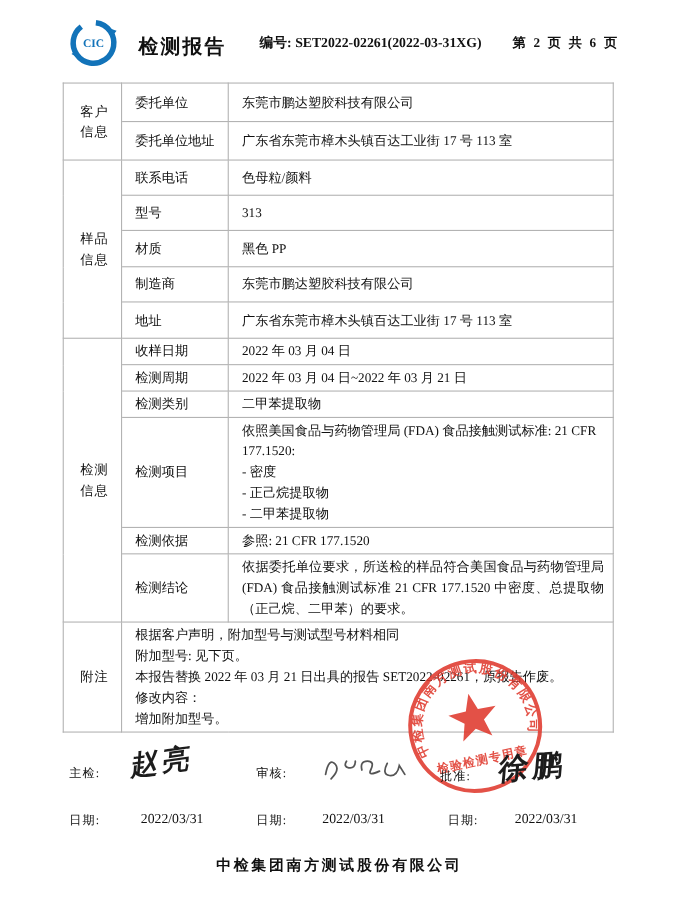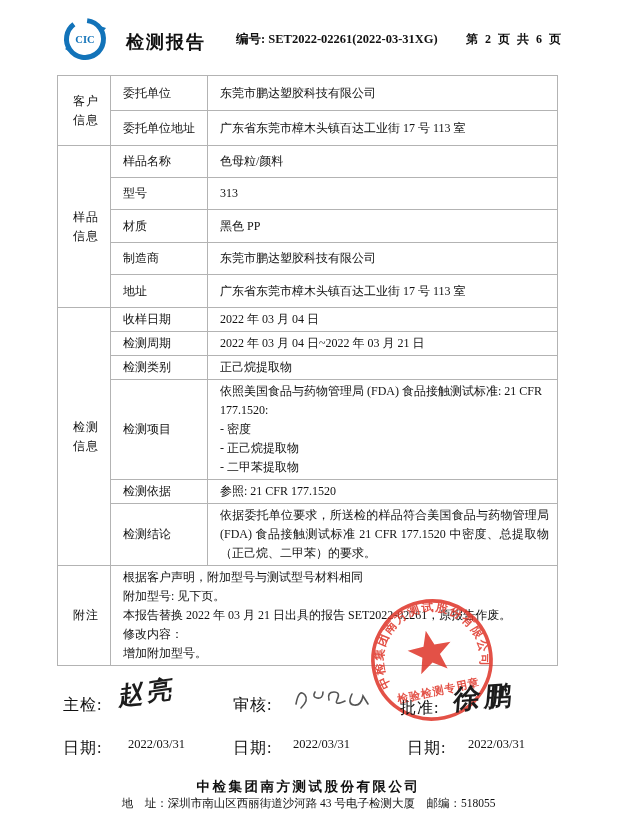--- a/index.html
+++ b/index.html
@@ -34,21 +34,21 @@
     line-height:19px;
   }
   td.sec{
     text-align:center;white-space:pre-line;padding:2px;line-height:22px;letter-spacing:1px;
   }
   td.pre{white-space:pre-line;}
   td.just{text-align:justify;line-height:17px;}
   td.items{line-height:18.5px;}
   td.note{line-height:18.4px;margin-top:28px;}
   
-  .sig-label{position:absolute;font-size:16px;letter-spacing:1px;text-align:center;}
+  .sig-label{position:absolute;font-size:11px;letter-spacing:1px;text-align:center;}
   .sig-name{
     position:absolute;font-size:25px;font-weight:bold;color:#1c1c1c;
     transform:rotate(-8deg) skewX(-12deg);transform-origin:left bottom;
     letter-spacing:4px;white-space:nowrap;
   }
   .sig-name.approve{font-size:27px;transform:rotate(-5deg) skewX(-10deg);}
   .sig-squiggle{position:absolute;}
   .sig-date{position:absolute;font-size:12.5px;}
   
   .stamp{
@@ -95,21 +95,21 @@
         <td>东莞市鹏达塑胶科技有限公司</td>
       </tr>
       <tr style="height:35px">
         <td>委托单位地址</td>
         <td>广东省东莞市樟木头镇百达工业街 17 号 113 室</td>
       </tr>
 
       <tr style="height:32px">
         <td class="sec" rowspan="5">样品
 信息</td>
-        <td>样品名称</td>
+        <td>联系电话</td>
         <td>色母粒/颜料</td>
       </tr>
       <tr style="height:32px">
         <td>型号</td>
         <td>313</td>
       </tr>
       <tr style="height:33px">
         <td>材质</td>
         <td>黑色 PP</td>
       </tr>
@@ -127,21 +127,21 @@
 信息</td>
         <td>收样日期</td>
         <td>2022 年 03 月 04 日</td>
       </tr>
       <tr style="height:24px">
         <td>检测周期</td>
         <td>2022 年 03 月 04 日~2022 年 03 月 21 日</td>
       </tr>
       <tr style="height:24px">
         <td>检测类别</td>
-        <td>正己烷提取物</td>
+        <td>二甲苯提取物</td>
       </tr>
       <tr style="height:94px">
         <td>检测项目</td>
         <td class="pre items">依照美国食品与药物管理局 (FDA) 食品接触测试标准: 21 CFR 177.1520:
 - 密度
 - 正己烷提取物
 - 二甲苯提取物</td>
       </tr>
       <tr style="height:24px">
         <td>检测依据</td>
@@ -187,15 +187,14 @@
 
     <span class="sig-label" style="left:63px;top:738px;">日期:</span>
     <span class="sig-date" style="left:128px;top:737px;">2022/03/31</span>
     <span class="sig-label" style="left:233px;top:738px;">日期:</span>
     <span class="sig-date" style="left:293px;top:737px;">2022/03/31</span>
     <span class="sig-label" style="left:407px;top:738px;">日期:</span>
     <span class="sig-date" style="left:468px;top:737px;">2022/03/31</span>
   </div>
 
   <div class="ft-company">中检集团南方测试股份有限公司</div>
-  <div class="ft-line l2"><span>地　址：</span><span>深圳市南山区西丽街道沙河路 43 号电子检测大厦</span><span>　邮编：</span><span>518055</span></div>
 
 </div>
 
 </body></html>

